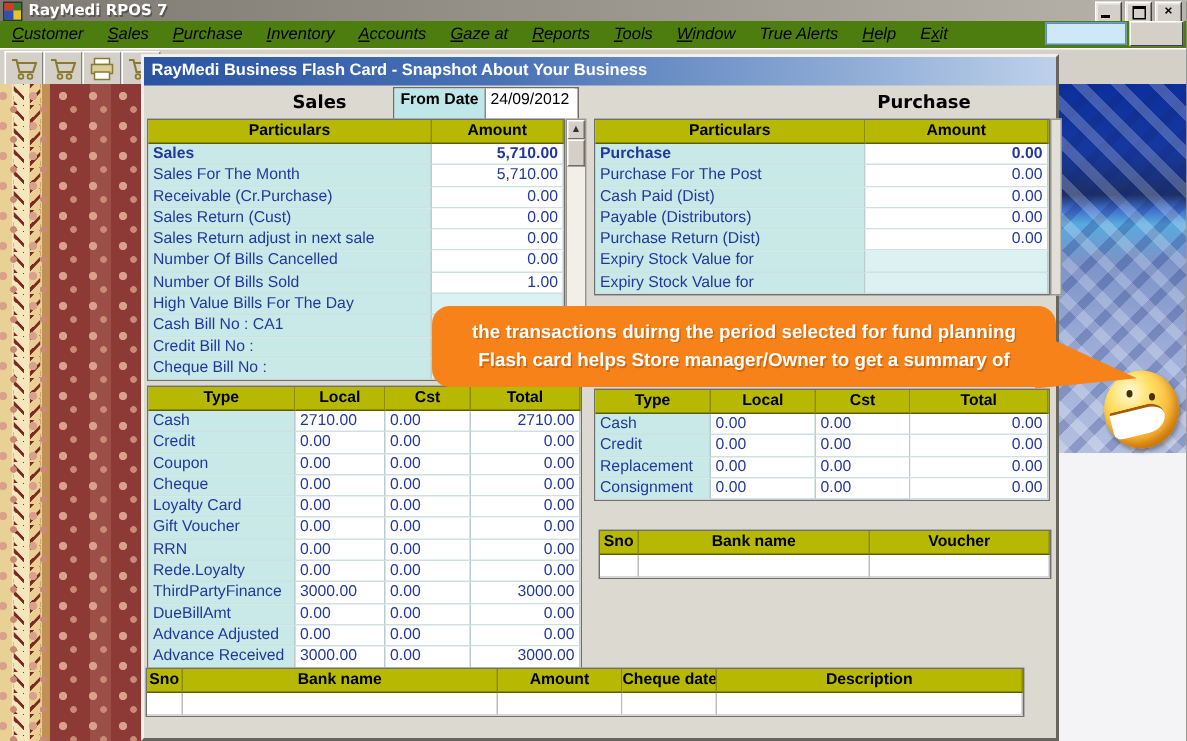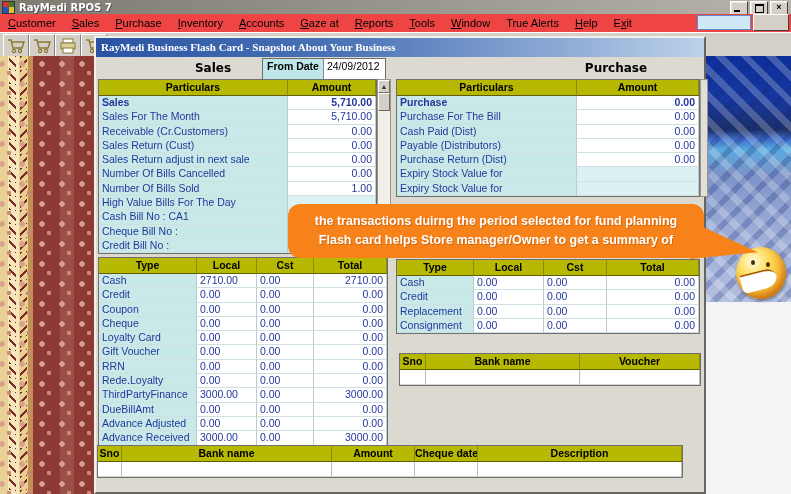--- a/index.html
+++ b/index.html
@@ -15,21 +15,21 @@
   .app-icon i:nth-child(3){background:#2a52b0}.app-icon i:nth-child(4){background:#e8c22a}
   .title-text{color:#fff;font-weight:bold;font-size:10px;margin-left:4px;font-family:"DejaVu Sans",sans-serif;
               text-shadow:1px 1px 0 rgba(60,60,60,.6);}
   .win-controls{position:absolute;right:3px;top:1px;display:flex;gap:2px;}
   .win-btn{width:16px;height:12px;background:#d4d0c8;border:1px solid;border-color:#fff #404040 #404040 #fff;
            box-shadow:inset 1px 1px 0 #ece9e2;font-size:9px;line-height:10px;text-align:center;color:#000;position:relative;}
   .glyph-min{position:absolute;left:3px;bottom:2px;width:6px;height:2px;background:#000;}
   .glyph-res{position:absolute;left:4px;top:2px;width:7px;height:6px;border:1px solid #000;border-top-width:2px;}
   .glyph-x{position:absolute;left:0;top:0;width:100%;text-align:center;font-weight:bold;font-size:9px;}
 
-  .menubar{position:absolute;left:0;top:14px;width:791px;height:18px;background:#ef4444;display:flex;align-items:center;font-size:11px;color:#000;}
+  .menubar{position:absolute;left:0;top:14px;width:791px;height:18px;background:#4d7c0f;display:flex;align-items:center;font-size:11px;color:#000;font-style:italic;}
   .menu-item{padding:2px 8px 3px 8px;white-space:nowrap;}
   .menu-blue-box{position:absolute;left:697px;top:15px;width:54px;height:15px;background:#cfe8f8;border:1px solid #5a8cc8;box-sizing:border-box;}
   .menu-gray-box{position:absolute;left:753px;top:14px;width:36px;height:17px;background:#d4d0c8;border:1px solid;border-color:#fff #404040 #404040 #fff;box-sizing:border-box;}
 
   .toolbar{position:absolute;left:0;top:32px;width:791px;height:24px;background:#d4d0c8;border-top:1px solid #fff;}
   .tool-btn{position:absolute;top:1px;width:24px;height:22px;background:#d4d0c8;border:1px solid;border-color:#fff #808080 #808080 #fff;
             display:flex;align-items:center;justify-content:center;}
 
   
   .bg-left{position:absolute;left:0;top:56px;width:94px;height:438px;
@@ -44,21 +44,21 @@
     background:
       repeating-linear-gradient(45deg,rgba(255,255,255,.22) 0 7px,rgba(0,0,0,0) 7px 18px),
       repeating-linear-gradient(135deg,rgba(20,40,120,.25) 0 6px,rgba(0,0,0,0) 6px 16px),
       linear-gradient(180deg,#0c2f9c 0%,#16389e 18%,#1c2f66 30%,#3f6ecb 34%,#58aade 38%,#7c93c8 48%,#9aabd6 70%,#b4c0e0 100%);}
 
   
   .flash{position:absolute;left:94px;top:36px;width:612px;height:458px;background:#dcd9d0;
          border:2px solid;border-color:#f2f0ea #68655f #68655f #f2f0ea;box-sizing:border-box;}
   .flash-title{height:19px;background:linear-gradient(90deg,#2a54a2 0%,#4a73b6 40%,#8aa8d4 75%,#bdd1ea 100%);
                color:#fff;font-weight:bold;font-size:11px;line-height:19px;padding-left:5px;
-               font-family:Liberation Serif, serif;white-space:nowrap;overflow:hidden;}
+               font-family:Liberation Sans, sans-serif;white-space:nowrap;overflow:hidden;}
   .content{position:relative;width:608px;height:435px;}
 
   .sec-label{position:absolute;font-weight:bold;font-size:12px;color:#000;font-family:"DejaVu Sans",sans-serif;}
   .date-pair{position:absolute;top:1px;height:25px;display:flex;border:1px solid #6f6c66;box-sizing:border-box;background:#fff;}
   .date-label{background:#bfe6e8;font-weight:bold;font-size:10.5px;line-height:15px;padding:0 4px;border-right:1px solid #8a8a8a;white-space:nowrap;}
   .date-value{font-size:10.5px;line-height:15px;padding:0 3px;background:#fff;color:#000;white-space:nowrap;}
 
   .tbl{position:absolute;font-size:10.5px;border:1px solid #6f6f6f;box-sizing:content-box;background:#fff;}
   .t-headrow{display:flex;}
   .t-head{background:#b6b801;color:#000;font-weight:bold;height:16px;line-height:15px;text-align:center;
@@ -211,21 +211,21 @@
         <div>
             <div class="t-row">
               <div class="t-cell c0">Sales</div>
               <div class="t-cell c1 num">5,710.00</div>
             </div>
             <div class="t-row">
               <div class="t-cell c0">Sales For The Month</div>
               <div class="t-cell c1 num">5,710.00</div>
             </div>
             <div class="t-row">
-              <div class="t-cell c0">Receivable (Cr.Customers)</div>
+              <div class="t-cell c0">Receivable (Cr.Purchase)</div>
               <div class="t-cell c1 num">0.00</div>
             </div>
             <div class="t-row">
               <div class="t-cell c0">Sales Return (Cust)</div>
               <div class="t-cell c1 num">0.00</div>
             </div>
             <div class="t-row">
               <div class="t-cell c0">Sales Return adjust in next sale</div>
               <div class="t-cell c1 num">0.00</div>
             </div>
@@ -239,25 +239,25 @@
             </div>
             <div class="t-row">
               <div class="t-cell c0">High Value Bills For The Day</div>
               <div class="t-cell c1 num"></div>
             </div>
             <div class="t-row">
               <div class="t-cell c0">Cash Bill No : CA1</div>
               <div class="t-cell c1 num"></div>
             </div>
             <div class="t-row">
+              <div class="t-cell c0">Credit Bill No :</div>
+              <div class="t-cell c1 num"></div>
+            </div>
+            <div class="t-row">
               <div class="t-cell c0">Cheque Bill No :</div>
-              <div class="t-cell c1 num"></div>
-            </div>
-            <div class="t-row">
-              <div class="t-cell c0">Credit Bill No :</div>
               <div class="t-cell c1 num"></div>
             </div>
           </div>
       </div>
       <div class="vscroll" style="left:281px;top:22px;height:175px">
         <div class="sb-btn">▲</div>
         <div class="sb-thumb"></div>
         <div class="sb-btn sb-down">▼</div>
       </div>
 
@@ -265,21 +265,21 @@
         <div class="t-headrow">
           <div class="t-head c0">Particulars</div>
           <div class="t-head c1">Amount</div>
         </div>
         <div>
             <div class="t-row">
               <div class="t-cell c0">Purchase</div>
               <div class="t-cell c1 num">0.00</div>
             </div>
             <div class="t-row">
-              <div class="t-cell c0">Purchase For The Bill</div>
+              <div class="t-cell c0">Purchase For The Post</div>
               <div class="t-cell c1 num">0.00</div>
             </div>
             <div class="t-row">
               <div class="t-cell c0">Cash Paid (Dist)</div>
               <div class="t-cell c1 num">0.00</div>
             </div>
             <div class="t-row">
               <div class="t-cell c0">Payable (Distributors)</div>
               <div class="t-cell c1 num">0.00</div>
             </div>

